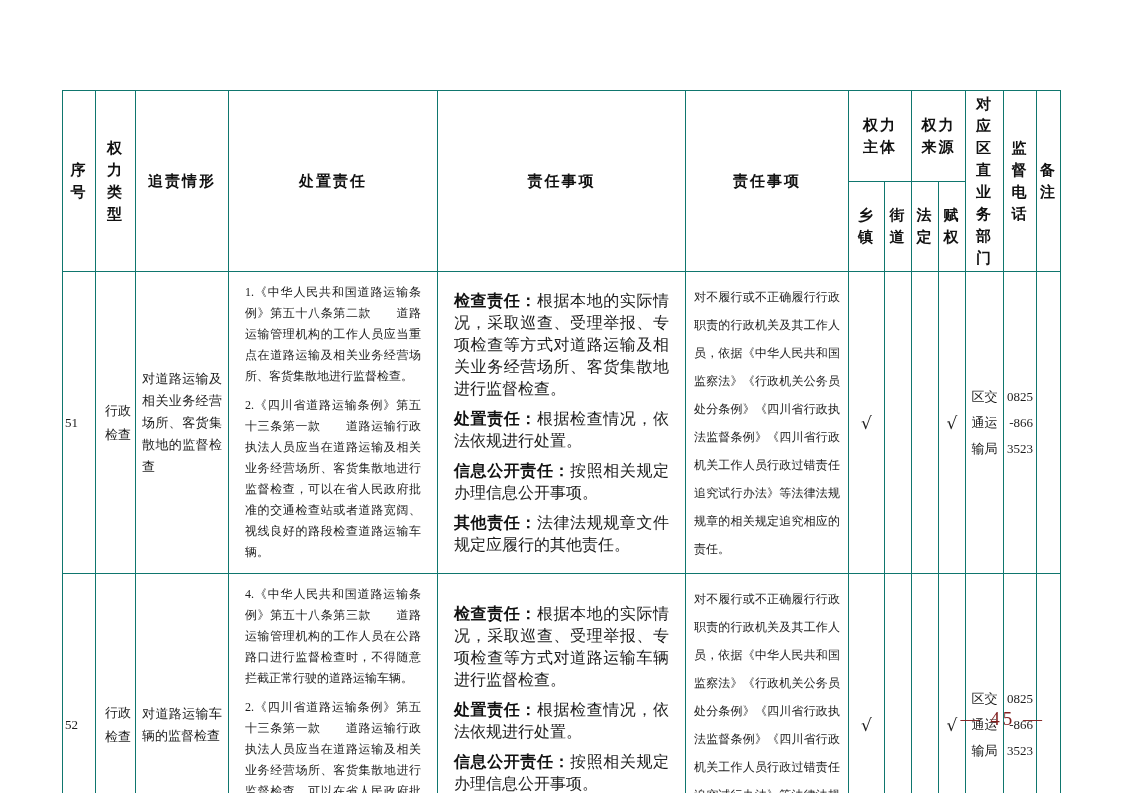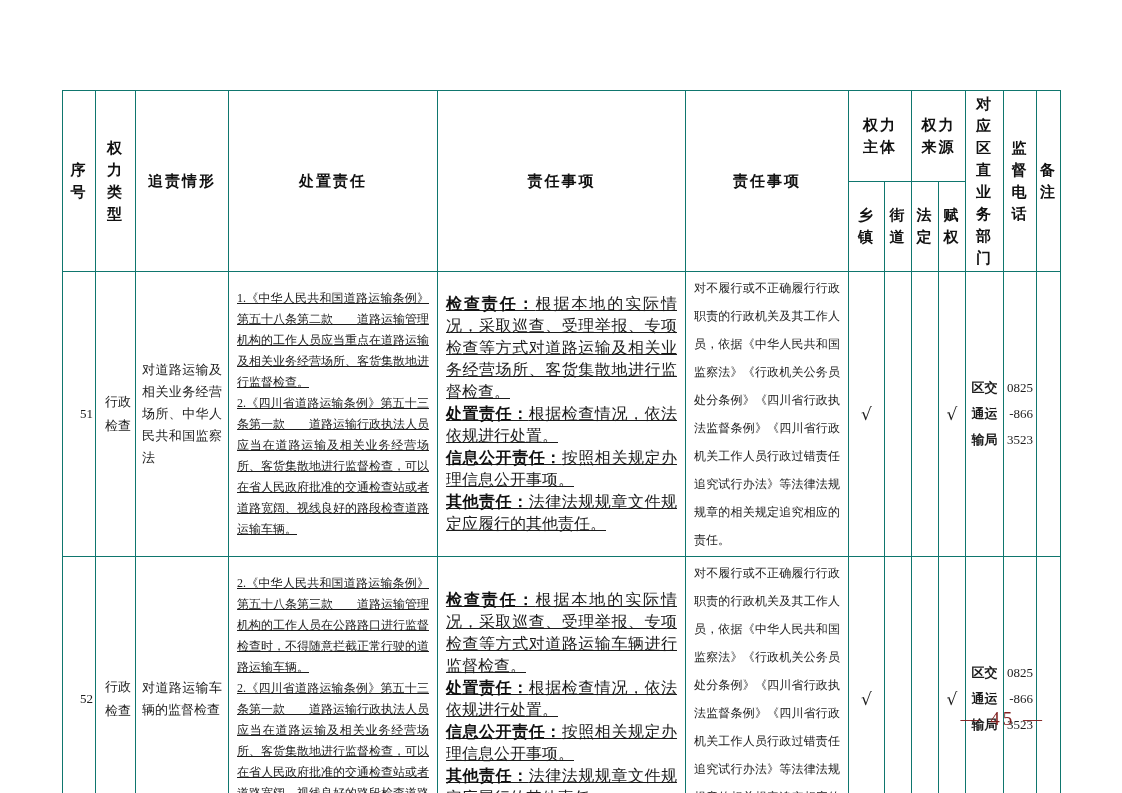--- a/index.html
+++ b/index.html
@@ -31,31 +31,31 @@
     font-weight:bold;
     font-size:15px;
     line-height:22px;
     text-align:center;
     letter-spacing:2px;
     padding:2px;
     color:#111;
   }
   th.v{white-space:pre-line;}
   td{font-size:13px;line-height:22px;}
-  td.c-seq{text-align:right;padding:2px;}
+  td.c-seq{text-align:left;padding:2px;}
   td.c-type{text-align:right;padding:2px 4px;line-height:24px;}
   td.c-name{text-align:justify;padding:2px 6px;line-height:22px;}
   td.c-basis{font-size:12px;line-height:21px;text-align:justify;padding:2px 8px;}
   td.c-duty{font-size:16px;line-height:22px;text-align:justify;padding:2px 8px;}
   td.c-acc{font-size:12px;line-height:28px;text-align:justify;padding:2px 8px;}
   td.c-check{text-align:center;font-size:17px;padding:1px;font-family:"DejaVu Sans", sans-serif;}
-  td.c-dept{text-align:center;padding:2px 4px;line-height:26px;font-weight:bold;}
+  td.c-dept{text-align:center;padding:2px 4px;line-height:26px;}
   td.c-phone{text-align:right;padding:2px 3px;line-height:26px;word-break:break-all;font-family:"Liberation Serif", serif;}
   td.c-remark{padding:2px;}
-  td p{margin:0;text-decoration:underline;}
+  td p{margin:8px;}
   td.c-duty b{font-family:"Liberation Sans", sans-serif;font-weight:bold;color:#111;}
   .footer-pagenum{
     position:absolute;
     top:708px;right:77px;
     font-family:"Liberation Serif", serif;
     font-size:19px;
     letter-spacing:3px;
     color:#7f1d1d;
   }
 </style>
@@ -115,21 +115,21 @@
         <th class="v">法
 定</th>
         <th class="v">赋
 权</th>
       </tr>
     </thead>
     <tbody>
       <tr style="height:251px">
         <td class="c-seq">51</td>
         <td class="c-type">行政检查</td>
-        <td class="c-name">对道路运输及相关业务经营场所、中华人民共和国监察法</td>
+        <td class="c-name">对道路运输及相关业务经营场所、客货集散地的监督检查</td>
         <td class="c-basis">
           <p>1.《中华人民共和国道路运输条例》第五十八条第二款　　道路运输管理机构的工作人员应当重点在道路运输及相关业务经营场所、客货集散地进行监督检查。</p>
           <p>2.《四川省道路运输条例》第五十三条第一款　　道路运输行政执法人员应当在道路运输及相关业务经营场所、客货集散地进行监督检查，可以在省人民政府批准的交通检查站或者道路宽阔、视线良好的路段检查道路运输车辆。</p>
         </td>
         <td class="c-duty">
           <p><b>检查责任：</b><span>根据本地的实际情况，采取巡查、受理举报、专项检查等方式对道路运输及相关业务经营场所、客货集散地进行监督检查。</span></p>
           <p><b>处置责任：</b><span>根据检查情况，依法依规进行处置。</span></p>
           <p><b>信息公开责任：</b><span>按照相关规定办理信息公开事项。</span></p>
           <p><b>其他责任：</b><span>法律法规规章文件规定应履行的其他责任。</span></p>
         </td>
@@ -140,21 +140,21 @@
         <td class="c-check">√</td>
         <td class="c-dept">区交通运输局</td>
         <td class="c-phone">0825-8663523</td>
         <td class="c-remark"></td>
       </tr>
       <tr style="height:277px">
         <td class="c-seq">52</td>
         <td class="c-type">行政检查</td>
         <td class="c-name">对道路运输车辆的监督检查</td>
         <td class="c-basis">
-          <p>2.《中华人民共和国道路运输条例》第五十八条第三款　　道路运输管理机构的工作人员在公路路口进行监督检查时，不得随意拦截正常行驶的道路运输车辆。</p>
+          <p>4.《中华人民共和国道路运输条例》第五十八条第三款　　道路运输管理机构的工作人员在公路路口进行监督检查时，不得随意拦截正常行驶的道路运输车辆。</p>
           <p>2.《四川省道路运输条例》第五十三条第一款　　道路运输行政执法人员应当在道路运输及相关业务经营场所、客货集散地进行监督检查，可以在省人民政府批准的交通检查站或者道路宽阔、视线良好的路段检查道路运输车辆。</p>
         </td>
         <td class="c-duty">
           <p><b>检查责任：</b><span>根据本地的实际情况，采取巡查、受理举报、专项检查等方式对道路运输车辆进行监督检查。</span></p>
           <p><b>处置责任：</b><span>根据检查情况，依法依规进行处置。</span></p>
           <p><b>信息公开责任：</b><span>按照相关规定办理信息公开事项。</span></p>
           <p><b>其他责任：</b><span>法律法规规章文件规定应履行的其他责任。</span></p>
         </td>
         <td class="c-acc">对不履行或不正确履行行政职责的行政机关及其工作人员，依据《中华人民共和国监察法》《行政机关公务员处分条例》《四川省行政执法监督条例》《四川省行政机关工作人员行政过错责任追究试行办法》等法律法规规章的相关规定追究相应的责任。</td>
         <td class="c-check">√</td>

